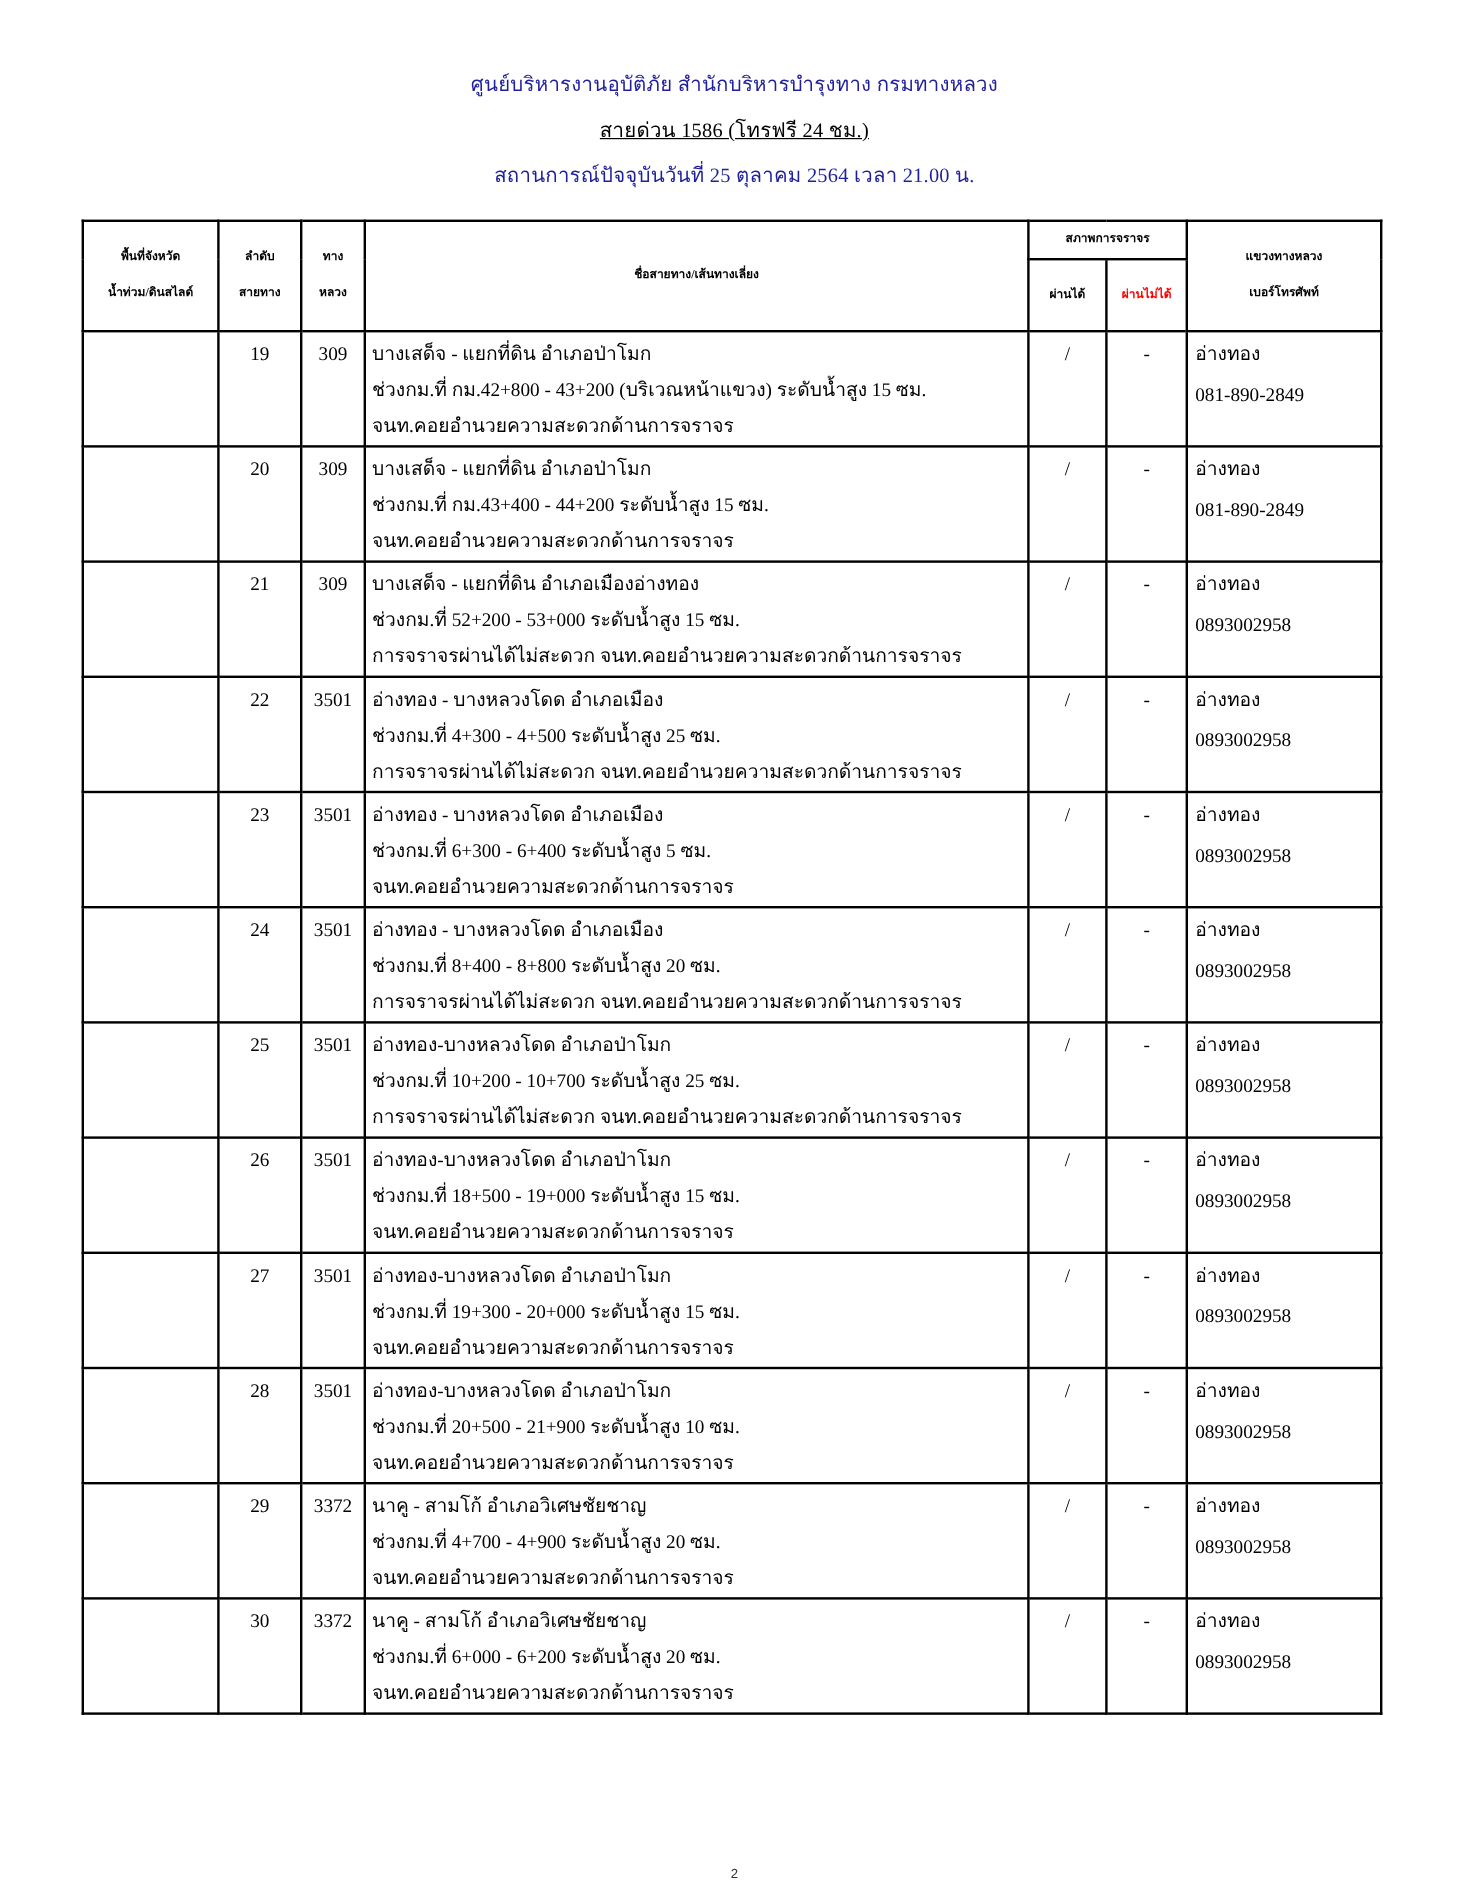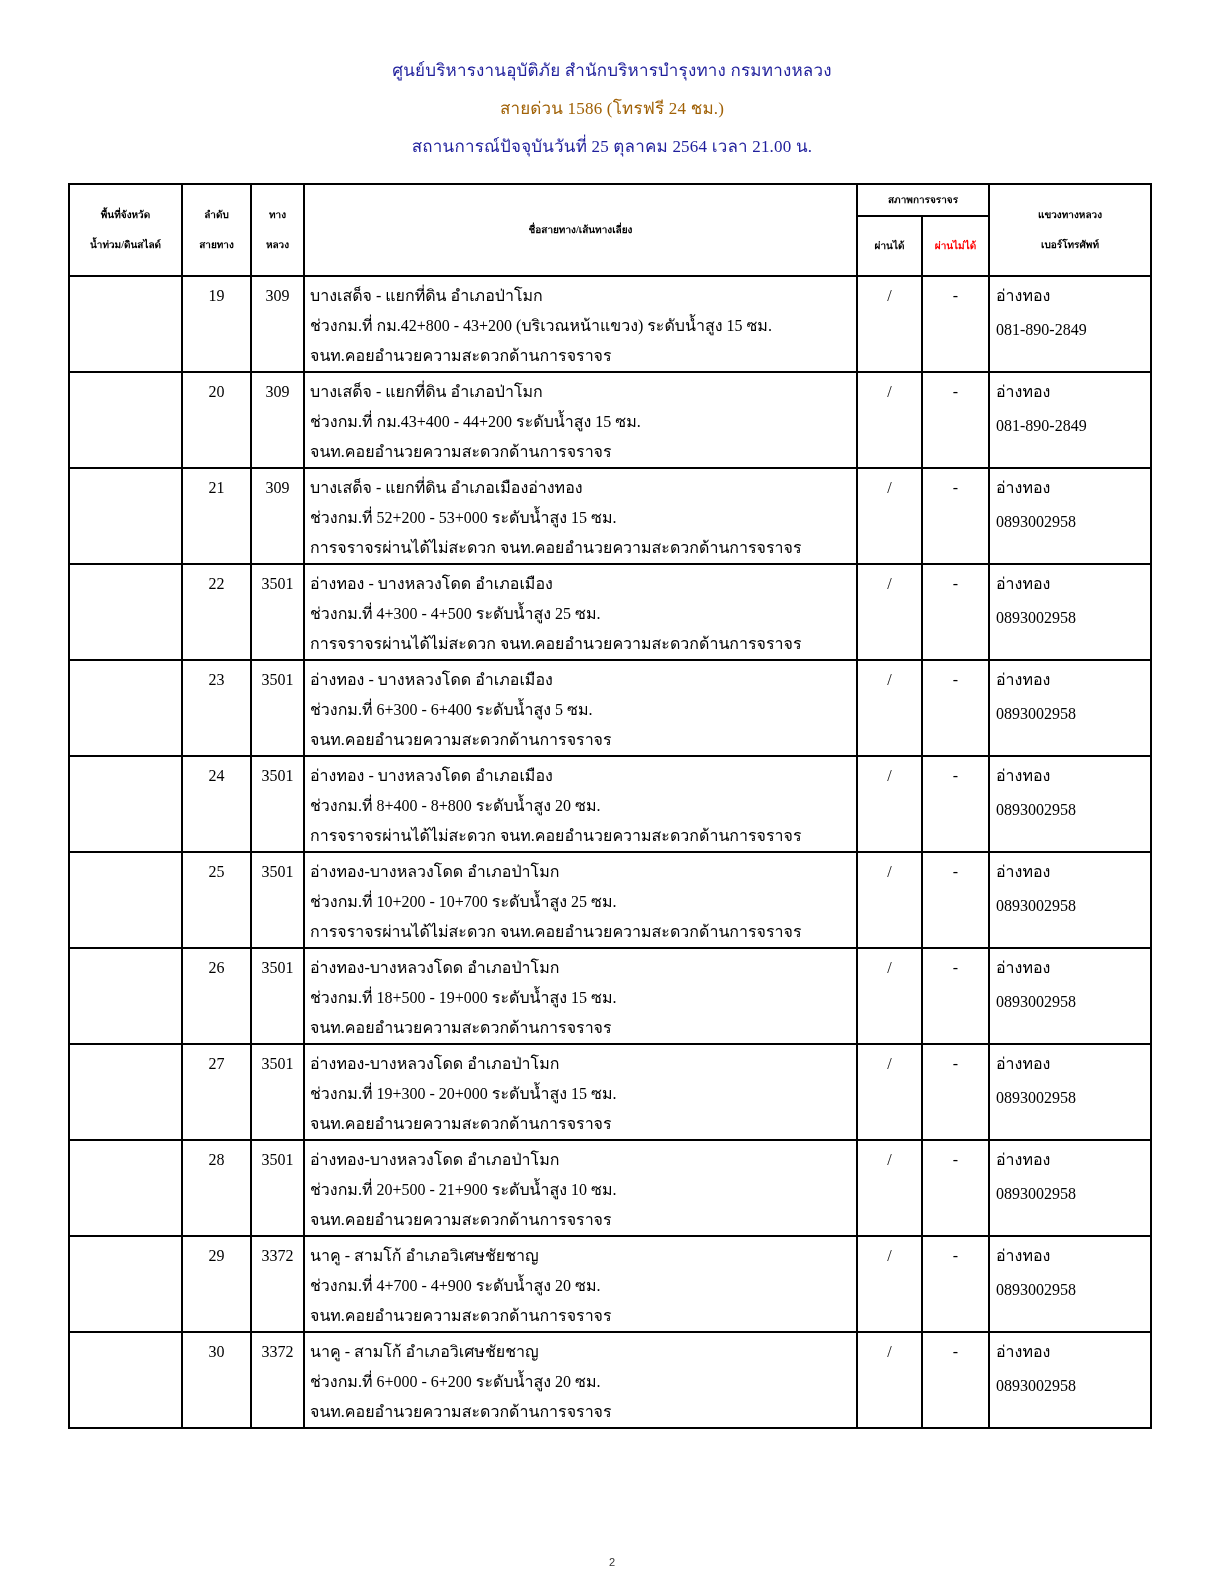--- a/index.html
+++ b/index.html
@@ -65,21 +65,21 @@
     font-size: 11px;
     color: #333;
     font-family: "Liberation Sans", sans-serif;
   }
 </style>
 </head>
 <body>
 
 <div class="title-block">
   <div class="title-line" style="color: rgb(31, 31, 156);">ศูนย์บริหารงานอุบัติภัย สำนักบริหารบำรุงทาง กรมทางหลวง</div>
-  <div class="title-line" style="color: #a16207;">สายด่วน 1586 (โทรฟรี 24 ชม.)</div>
+  <div class="title-line" style="color: #000000; text-decoration: underline;">สายด่วน 1586 (โทรฟรี 24 ชม.)</div>
   <div class="title-line" style="color: rgb(31, 31, 156);">สถานการณ์ปัจจุบันวันที่ 25 ตุลาคม 2564  เวลา 21.00 น.</div>
 </div>
 
 <table class="report-table">
   <colgroup>
     <col style="width:113px">
     <col style="width:69px">
     <col style="width:53px">
     <col style="width:553px">
     <col style="width:65px">

